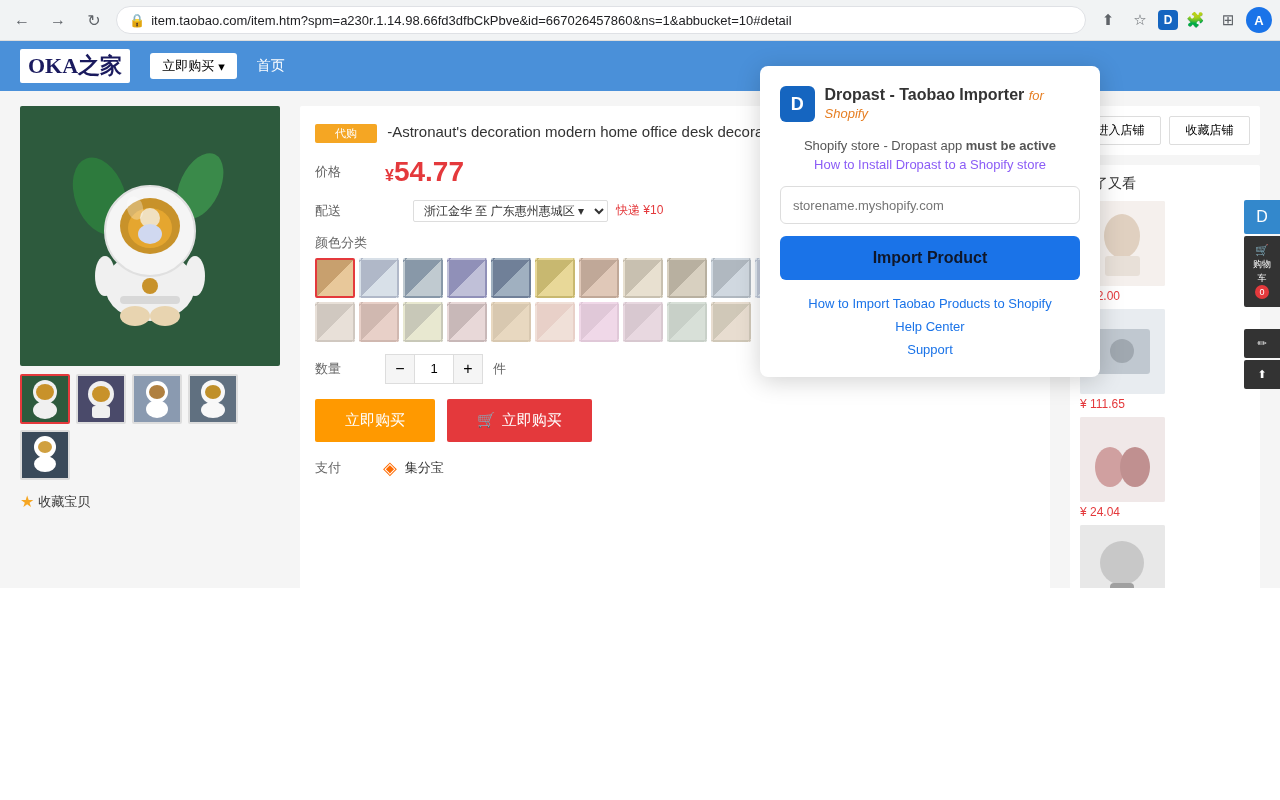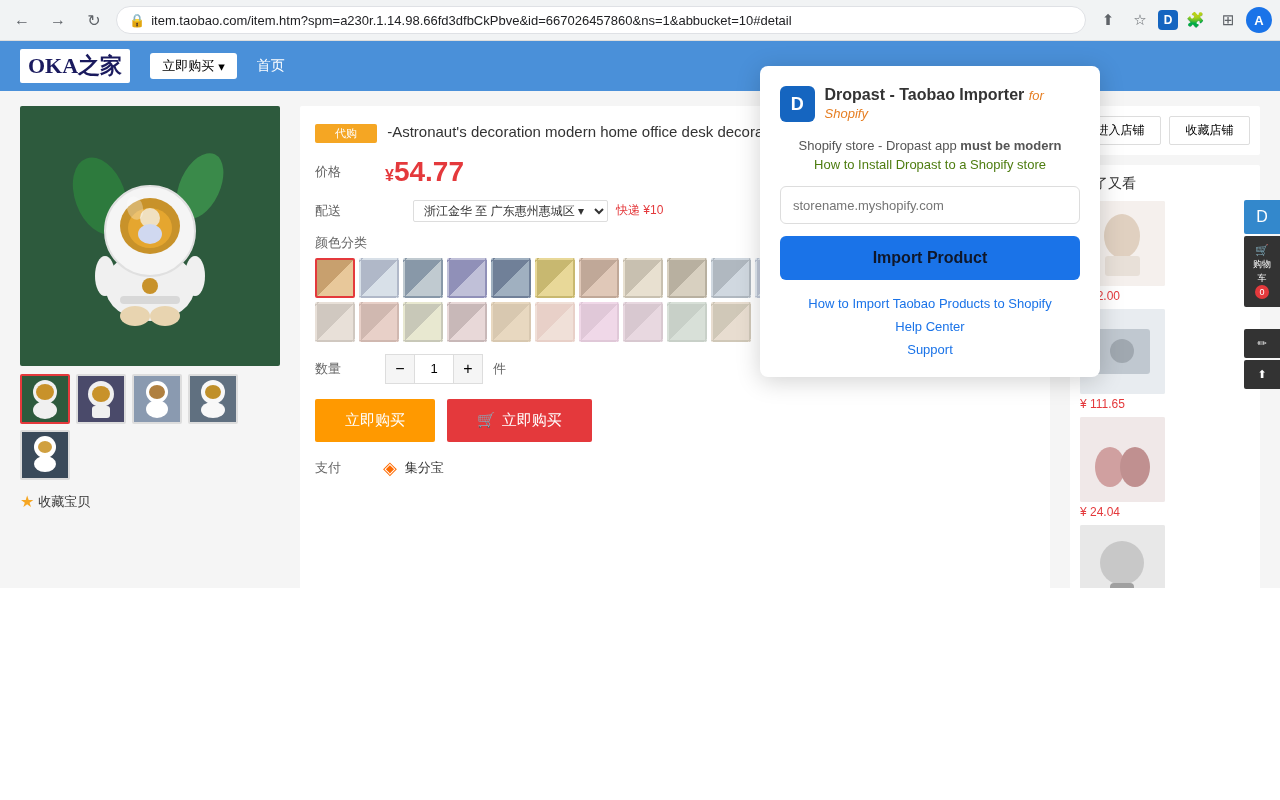--- a/index.html
+++ b/index.html
@@ -397,21 +397,21 @@
     .popup-title { font-size: 16px; font-weight: bold; color: #333; }
     .popup-subtitle { color: #e67e22; font-size: 13px; font-style: italic; }
     .popup-description {
       font-size: 13px;
       color: #555;
       margin-bottom: 4px;
       text-align: center;
     }
     .popup-link {
       font-size: 13px;
-      color: #4d7c0f;
+      color: #8b5cf6;
       text-align: center;
       margin-bottom: 14px;
       cursor: pointer;
       text-decoration: none;
       display: block;
     }
     .store-input {
       width: 100%;
       height: 38px;
       border: 1px solid #ddd;
@@ -752,21 +752,21 @@
       <div class="dropast-logo">
         <span>D</span>
       </div>
       <div>
         <span class="popup-title">Dropast - Taobao Importer</span>
         <span class="popup-subtitle">for Shopify</span>
       </div>
     </div>
 
     <p class="popup-description">
-      <span>Shopify store - Dropast app <strong>must be modern</strong></span>
+      <span>Shopify store - Dropast app <strong>must be active</strong></span>
     </p>
     <a class="popup-link">How to Install Dropast to a Shopify store</a>
 
     <input class="store-input" type="text" placeholder="storename.myshopify.com" style="">
 
     <button class="import-btn">Import Product</button>
 
     <div class="popup-footer-links">
       <a class="footer-link">How to Import Taobao Products to Shopify</a>
       <a class="footer-link">Help Center</a>

